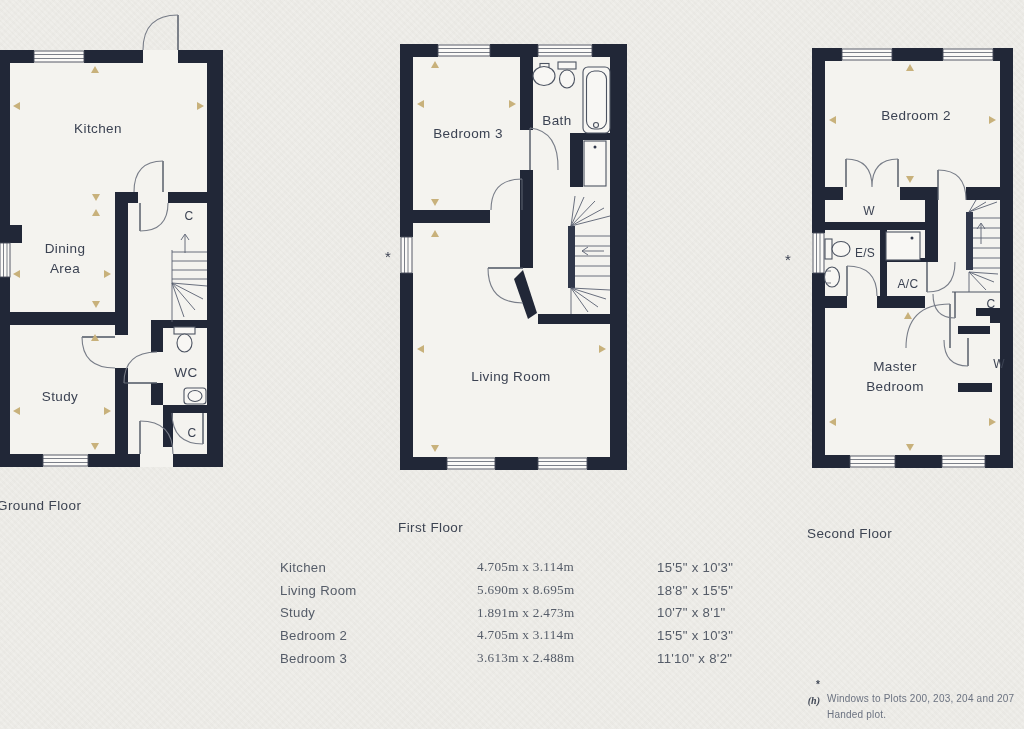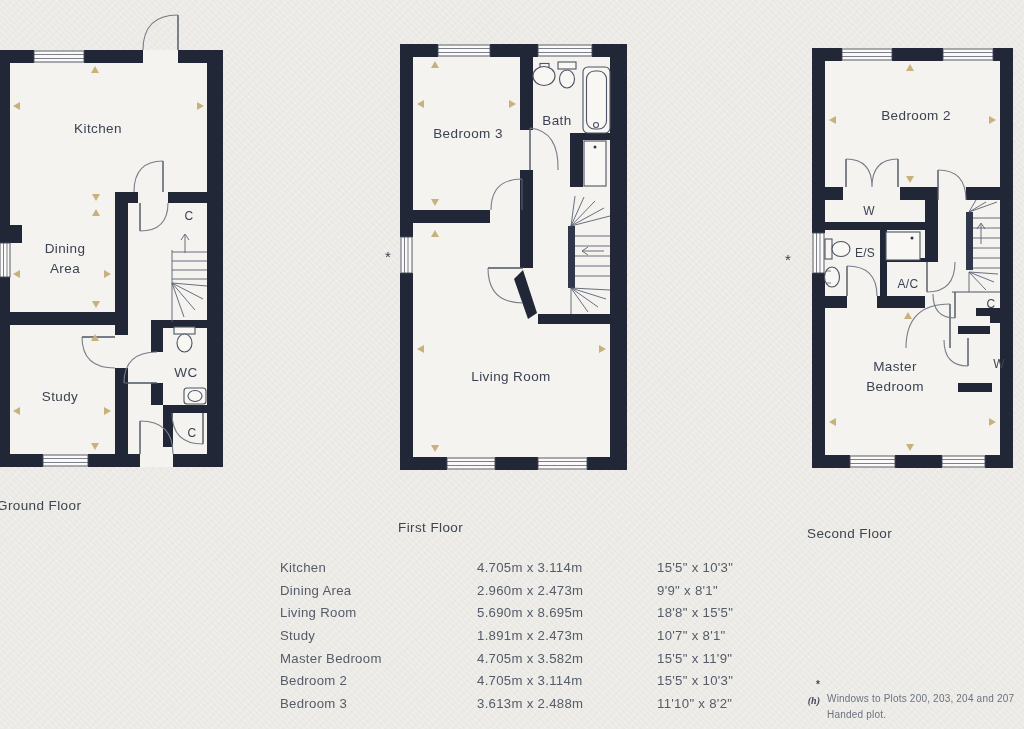--- a/index.html
+++ b/index.html
@@ -26,21 +26,21 @@
   .win{fill:#fbfaf8;stroke:#454b59;stroke-width:0.9;}
   .winline{stroke:#454b59;stroke-width:0.7;fill:none;}
   .marker{fill:#c8b17b;}
   text.room{font-size:13.5px;fill:#3b4252;letter-spacing:0.4px;}
   text.small{font-size:12px;fill:#3b4252;letter-spacing:0.3px;}
   text.ast{font-size:15px;fill:#3b4252;}
   .caption{position:absolute;font-size:13.5px;color:#3d4452;letter-spacing:0.4px;}
   .dims{position:absolute;left:280px;top:556px;}
   .dim-row{display:flex;height:22.7px;align-items:center;font-size:13.2px;color:#555c68;letter-spacing:0.3px;}
   .dim-name{width:197px;}
-  .dim-metric{width:180px;}
+  .dim-metric{width:180px;font-family:Liberation Serif, serif;}
   .dim-imperial{width:160px;}
   .notes{position:absolute;left:793px;top:676px;font-size:10px;color:#6b7280;}
   .note-row{display:flex;height:16px;align-items:center;}
   .note-marker{width:27px;text-align:right;color:#3f4654;font-weight:bold;}
   .note-marker.h{font-family:"Liberation Serif",serif;font-style:italic;}
   .note-text{margin-left:7px;letter-spacing:0.2px;margin-top:28px;}
 </style>
 </head>
 <body>
 
@@ -388,38 +388,28 @@
   <div class="caption" style="left:398px;top:520px">First Floor</div>
   <div class="caption" style="left:807px;top:526px">Second Floor</div>
 
   <div class="dims">
     <div class="dim-row">
         <span class="dim-name">Kitchen</span>
         <span class="dim-metric">4.705m x 3.114m</span>
         <span class="dim-imperial">15'5" x 10'3"</span>
       </div>
     <div class="dim-row">
-        <span class="dim-name">Dining Area</span>
-        <span class="dim-metric">2.960m x 2.473m</span>
-        <span class="dim-imperial">9'9" x 8'1"</span>
-      </div>
-    <div class="dim-row">
         <span class="dim-name">Living Room</span>
         <span class="dim-metric">5.690m x 8.695m</span>
         <span class="dim-imperial">18'8" x 15'5"</span>
       </div>
     <div class="dim-row">
         <span class="dim-name">Study</span>
         <span class="dim-metric">1.891m x 2.473m</span>
         <span class="dim-imperial">10'7" x 8'1"</span>
-      </div>
-    <div class="dim-row">
-        <span class="dim-name">Master Bedroom</span>
-        <span class="dim-metric">4.705m x 3.582m</span>
-        <span class="dim-imperial">15'5" x 11'9"</span>
       </div>
     <div class="dim-row">
         <span class="dim-name">Bedroom 2</span>
         <span class="dim-metric">4.705m x 3.114m</span>
         <span class="dim-imperial">15'5" x 10'3"</span>
       </div>
     <div class="dim-row">
         <span class="dim-name">Bedroom 3</span>
         <span class="dim-metric">3.613m x 2.488m</span>
         <span class="dim-imperial">11'10" x 8'2"</span>

